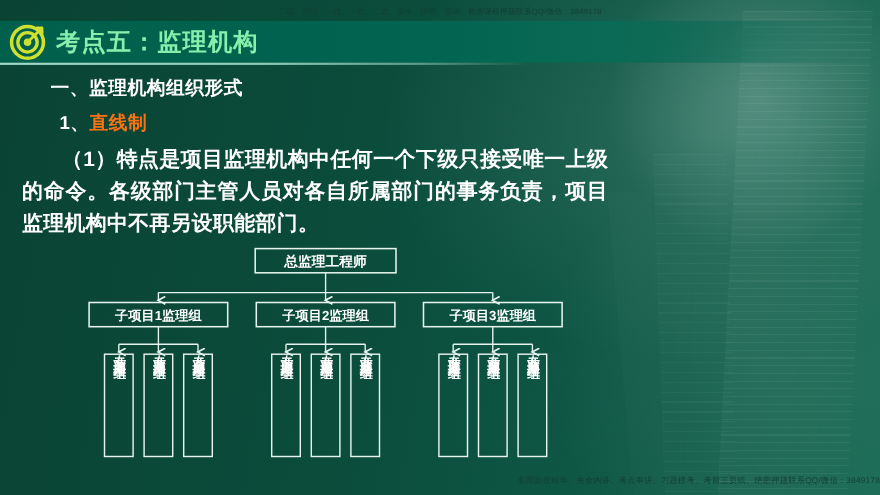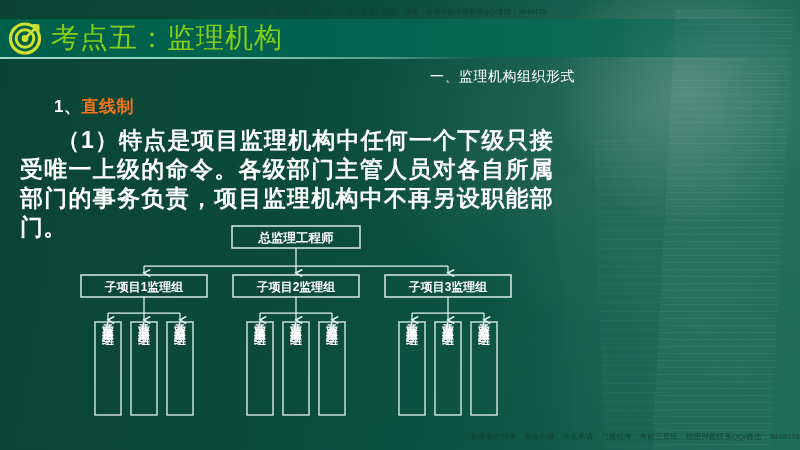--- a/index.html
+++ b/index.html
@@ -65,38 +65,38 @@
     position:absolute;top:57px;left:0;height:2px;width:100%;
     background:linear-gradient(90deg,#9fd9c6 0%,#8ccdb8 30%,rgba(150,215,195,.55) 48%,rgba(150,215,195,0) 60%);
     z-index:5;
   }
   #header-inner{
     position:absolute;top:19px;left:0;height:38px;
     display:flex;align-items:center;gap:9px;padding-left:8px;z-index:6;
   }
   #target-icon{width:34px;height:34px;flex:0 0 34px;}
   #page-title{
-    font-size:28px;font-weight:400;color:#84cc16;
+    font-size:22px;font-weight:700;color:#86efac;
     letter-spacing:1px;white-space:nowrap;
   }
 
   
   #body-text{
     position:absolute;left:0;top:68px;width:575px;
     color:#ffffff;z-index:4;
   }
   .lvl1{
-    font-size:14px;font-weight:400;margin:0 0 9px 46px;letter-spacing:.5px;text-align:right;
+    font-size:17px;font-weight:700;margin:0 0 9px 46px;letter-spacing:.5px;
   }
   .lvl2{
     font-size:17px;font-weight:700;margin:0 0 8px 54px;letter-spacing:.5px;
   }
   .lvl2 .hl{color:#f97316;}
   .para{
-    font-size:23px;font-weight:700;line-height:29px;
+    font-size:19px;font-weight:700;line-height:29px;
     margin:0 22px 0 20px;text-align:justify;letter-spacing:.3px;
   }
   .para .indent{display:inline-block;width:36px;}
 
   
   #org-chart{
     position:absolute;left:16px;top:222px;width:600px;height:195px;z-index:4;
   }
   #org-chart svg{display:block;}
 

